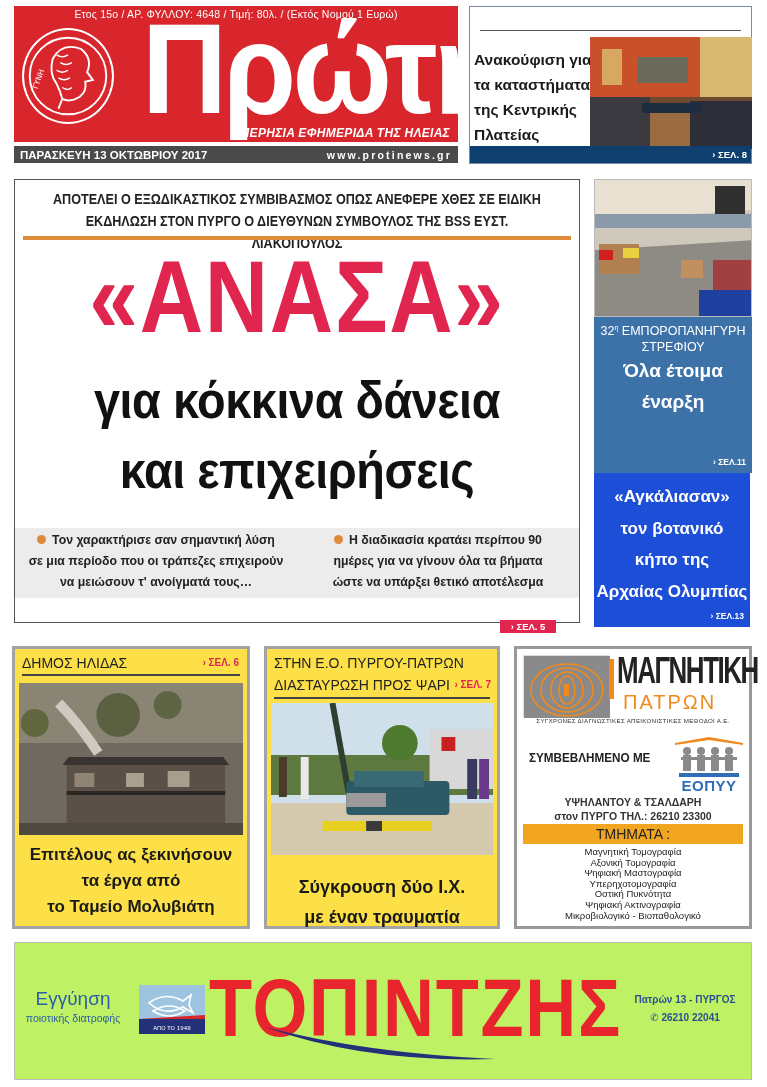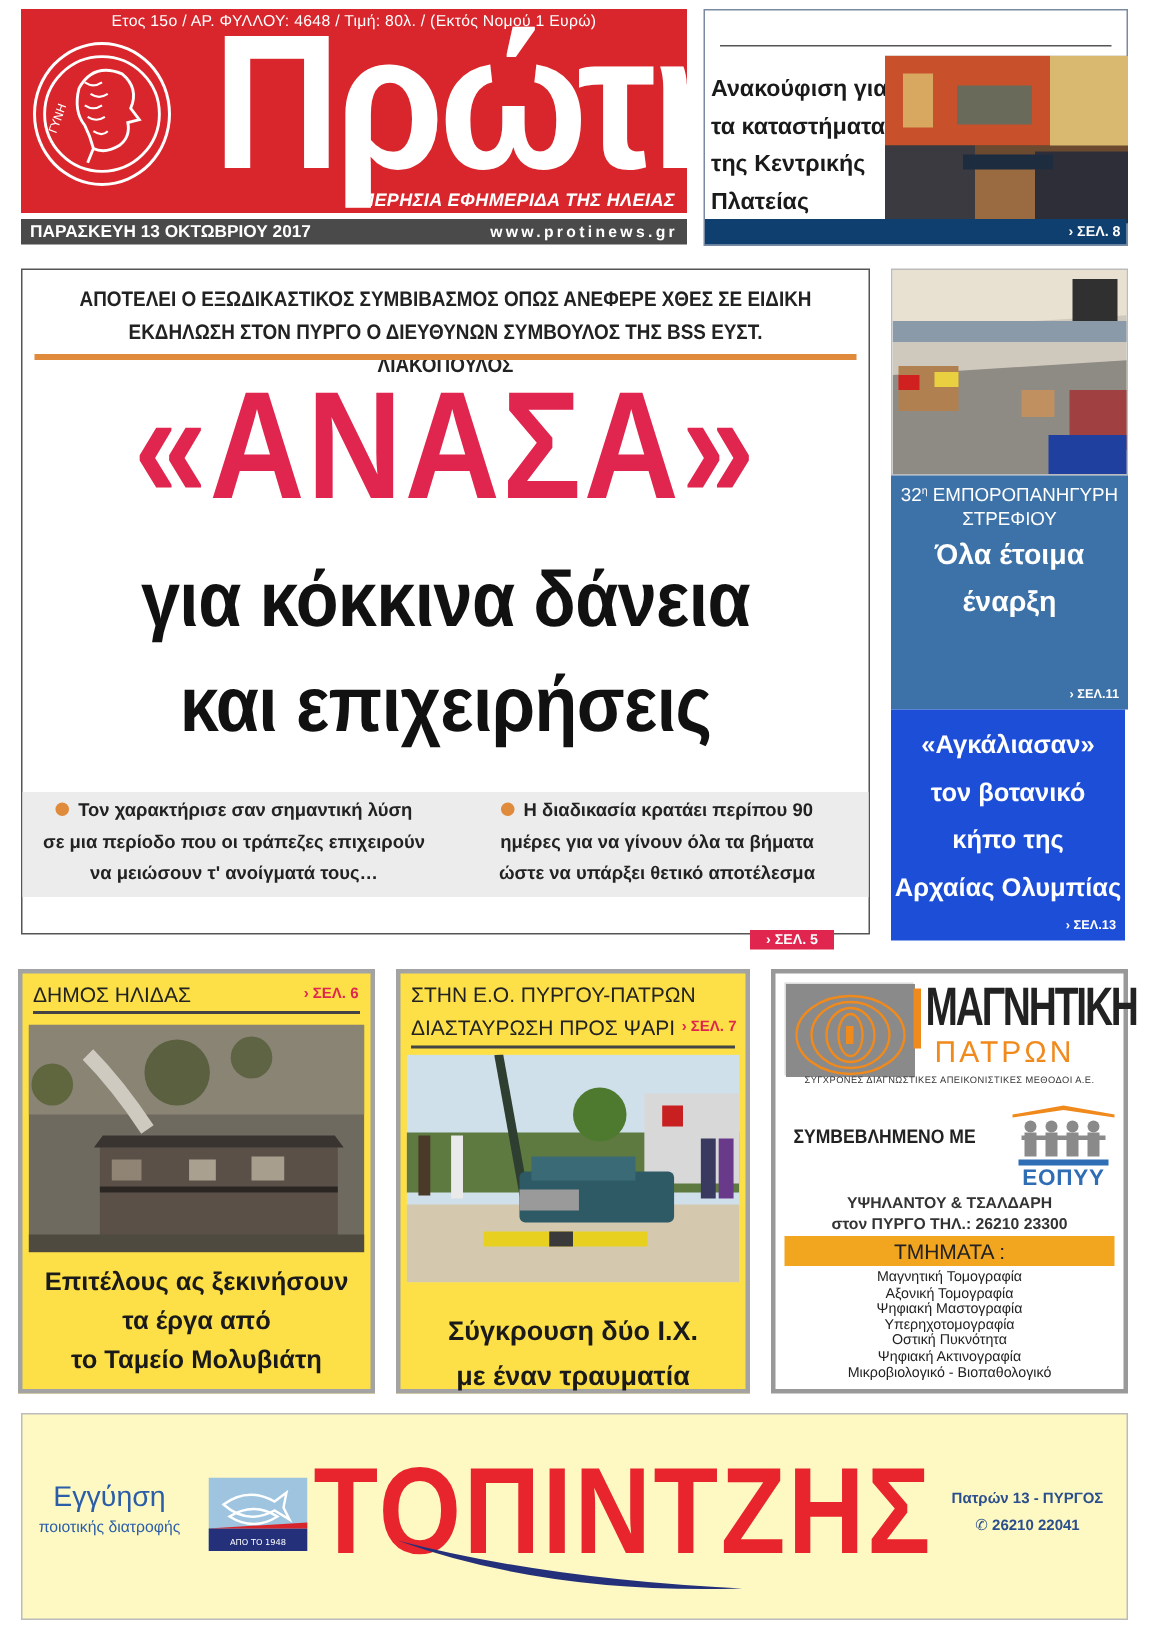--- a/index.html
+++ b/index.html
@@ -74,21 +74,21 @@
   .ad1 .city { position: absolute; left: 106px; top: 42px; font-size: 20px; line-height: 22px; color: #f08a1c; letter-spacing: 2px; }
   .ad1 .tag { position: absolute; left: 0; top: 68px; width: 100%; font-size: 6.2px; color: #333; letter-spacing: 0.3px; }
   .ad1 .contract { position: absolute; left: 12px; top: 101px; font-weight: bold; font-size: 13px; color: #222; transform: scaleX(0.9); transform-origin: left top; }
   .ad1 .eopyy { position: absolute; left: 154px; top: 86px; width: 76px; height: 58px; }
   .ad1 .eopyy-label { position: absolute; left: 157px; top: 128px; width: 70px; font-weight: bold; font-size: 15px; color: #2f6db5; letter-spacing: 0.5px; }
   .ad1 .addr { position: absolute; left: 0; top: 146px; width: 100%; font-weight: bold; font-size: 10.5px; line-height: 14px; color: #333; }
   .ad1 .dept-bar { position: absolute; left: 6px; right: 6px; top: 175px; height: 20px; background: #f2a51f; font-weight: normal; font-size: 14px; line-height: 20px; color: #222; }
   .ad1 .depts { position: absolute; left: 0; top: 198px; width: 100%; font-size: 9.5px; line-height: 10.6px; color: #222; }
 
   
-  .ad2 { left: 14px; top: 942px; width: 738px; height: 138px; border: 1px solid #bbb; background: #fef9c3; }
+  .ad2 { left: 14px; top: 942px; width: 738px; height: 138px; border: 1px solid #bbb; background: #bef264; }
   .ad2 .guar { position: absolute; left: 8px; top: 44px; width: 100px; text-align: center; color: #2b5ea8; }
   .ad2 .guar .a { font-size: 19px; line-height: 24px; }
   .ad2 .guar .b { font-size: 10.5px; line-height: 14px; }
   .ad2 .fishlogo { position: absolute; left: 124px; top: 42px; width: 66px; height: 49px; }
   .ad2 .wordmark { position: absolute; left: 194px; top: 20px; color: #e8252d; font-weight: bold; font-size: 82px; line-height: 90px; letter-spacing: 2px;
                    transform: scaleX(0.86); transform-origin: left top; }
   .ad2 .swoosh { position: absolute; left: 230px; top: 80px; width: 250px; height: 40px; }
   .ad2 .contact { position: absolute; left: 614px; top: 48px; width: 112px; text-align: center; color: #2b4f8e; font-weight: bold; font-size: 10px; line-height: 18px; }
 </style>
 </head>

